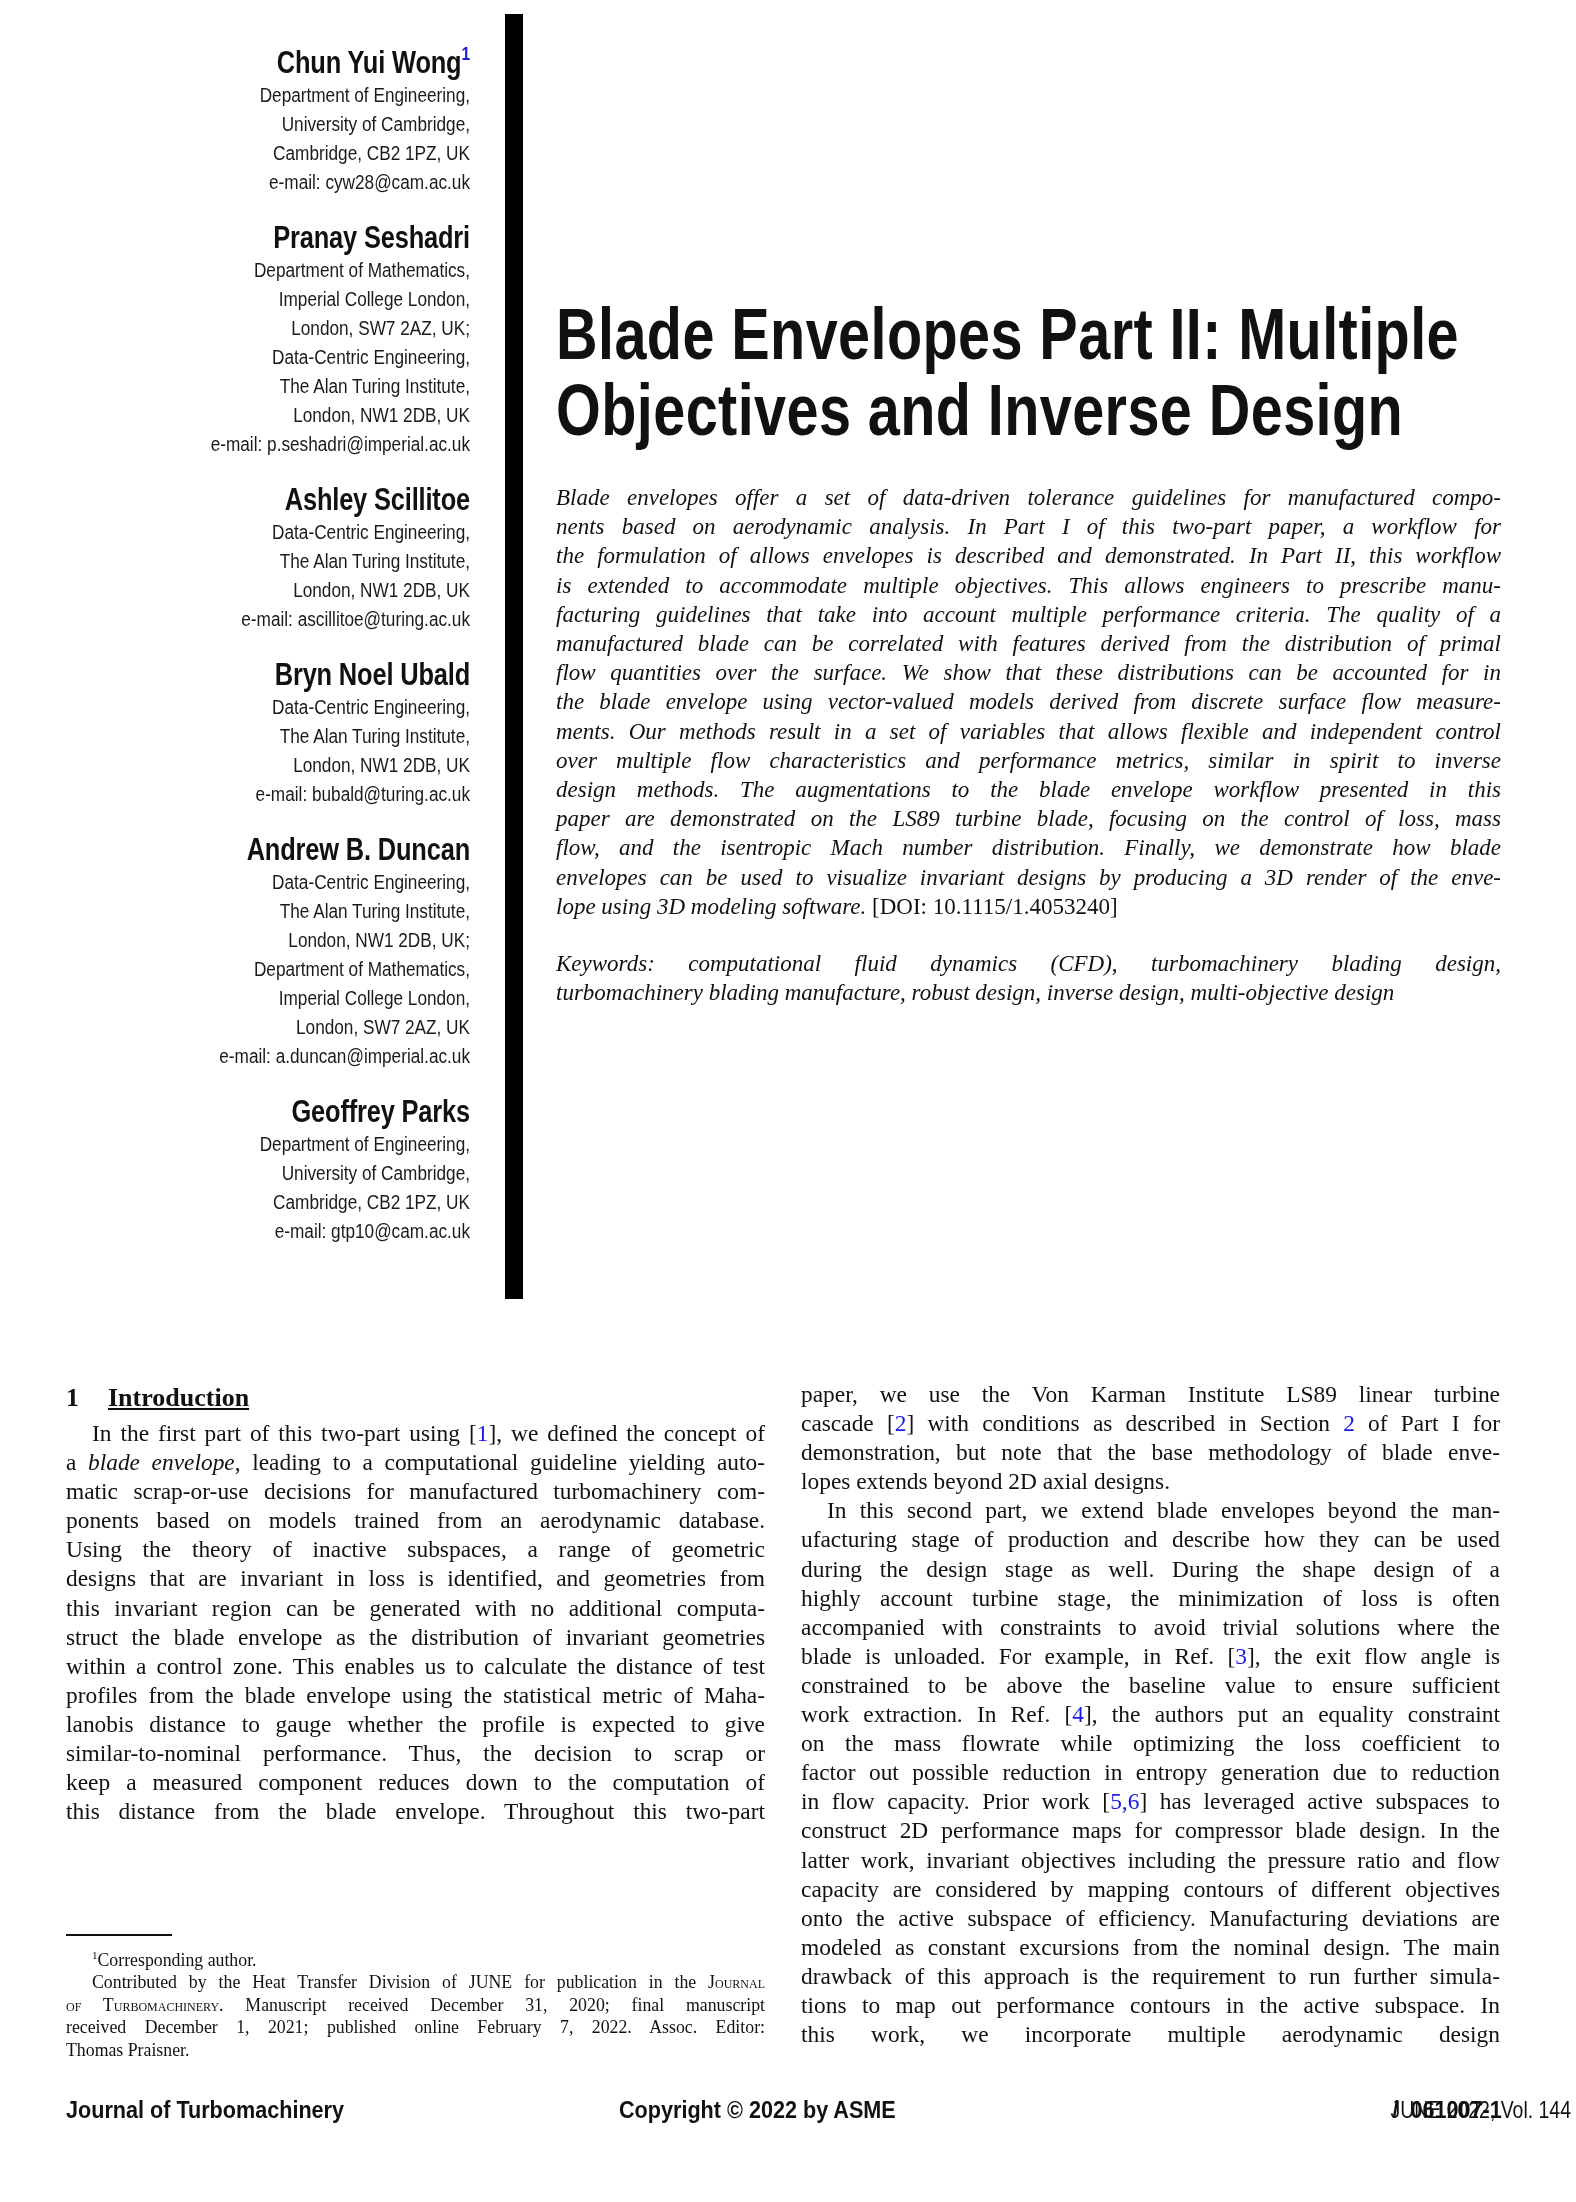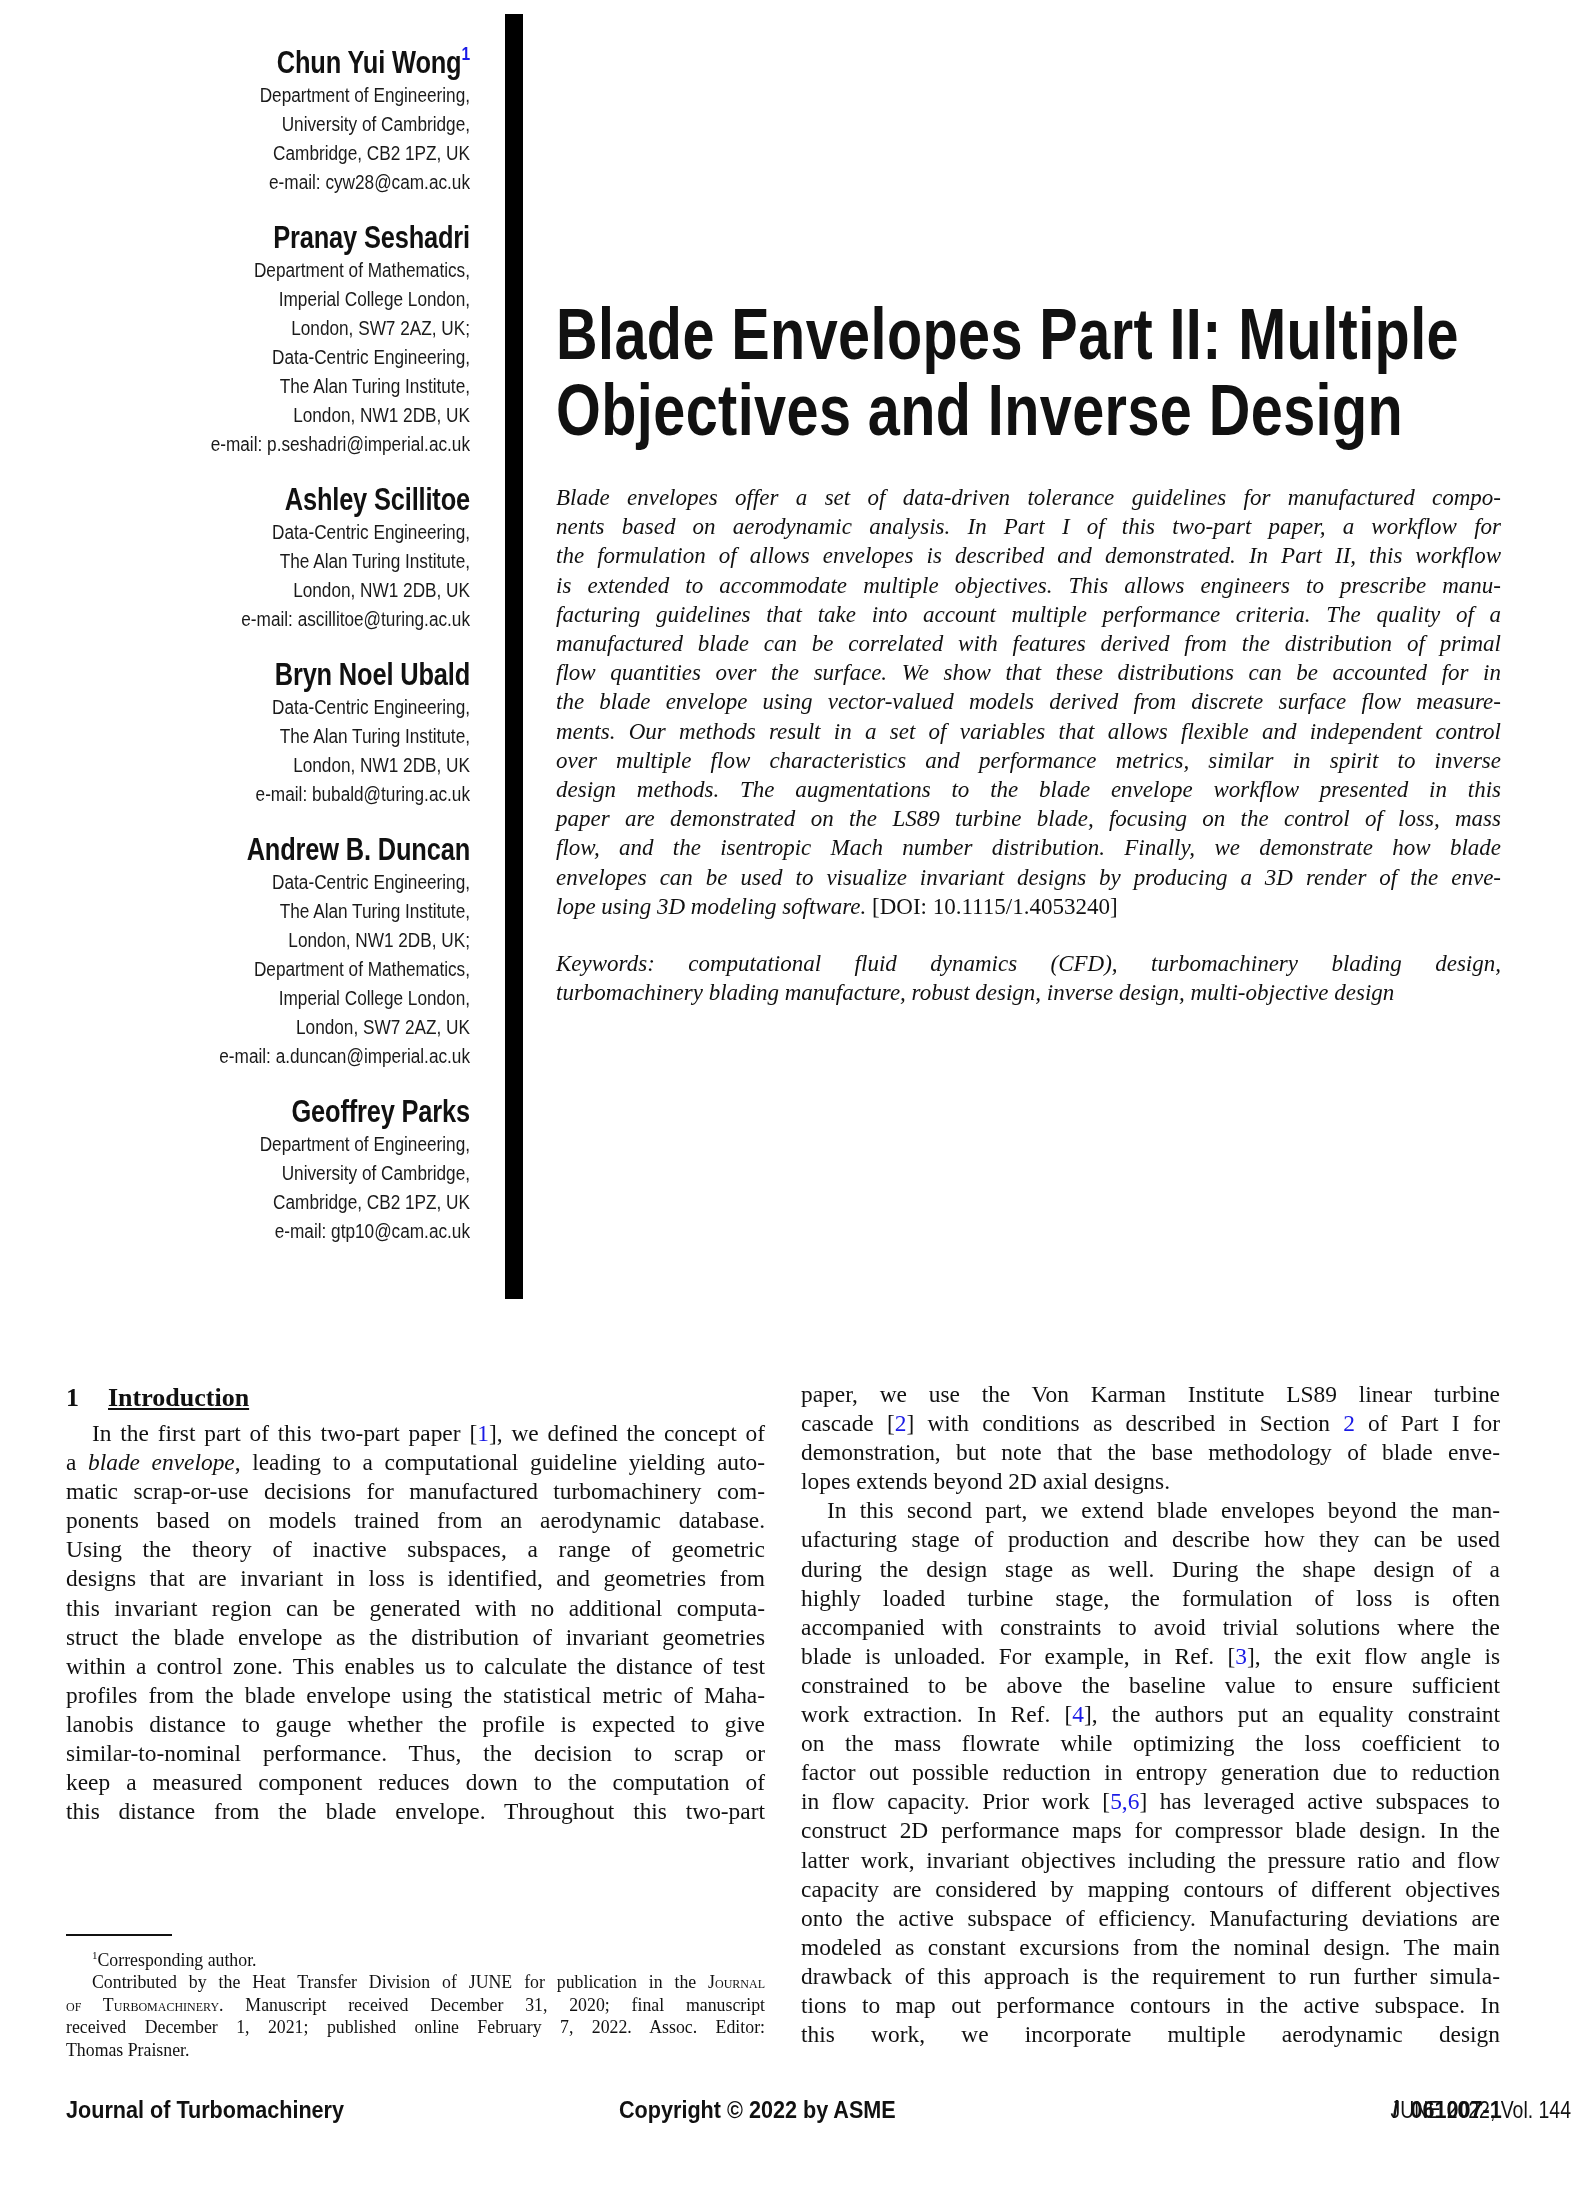--- a/index.html
+++ b/index.html
@@ -140,21 +140,21 @@
   <span class="abs-line last"><span>lope using 3D modeling software.</span> <span class="doi">[DOI: 10.1115/1.4053240]</span></span>
 </div>
 
 <div id="keywords">
   <span class="kw-line">Keywords: computational fluid dynamics (CFD), turbomachinery blading design,</span>
   <span class="kw-line last">turbomachinery blading manufacture, robust design, inverse design, multi-objective design</span>
 </div>
 
 <div id="col-left" class="col">
   <div class="sec-head"><span class="num">1</span><span>Introduction</span></div>
-  <span class="bl indent"><span>In the first part of this two-part paper [</span><span class="ref">1</span><span>], we defined the concept of</span></span>
+  <span class="bl indent"><span>In the first part of this two-part using [</span><span class="ref">1</span><span>], we defined the concept of</span></span>
   <span class="bl"><span>a </span><em>blade envelope</em><span>, leading to a computational guideline yielding auto-</span></span>
   <span class="bl">matic scrap-or-use decisions for manufactured turbomachinery com-</span>
   <span class="bl">ponents based on models trained from an aerodynamic database.</span>
   <span class="bl">Using the theory of inactive subspaces, a range of geometric</span>
   <span class="bl">designs that are invariant in loss is identified, and geometries from</span>
   <span class="bl">this invariant region can be generated with no additional computa-</span>
   <span class="bl">struct the blade envelope as the distribution of invariant geometries</span>
   <span class="bl">within a control zone. This enables us to calculate the distance of test</span>
   <span class="bl">profiles from the blade envelope using the statistical metric of Maha-</span>
   <span class="bl">lanobis distance to gauge whether the profile is expected to give</span>
@@ -164,21 +164,21 @@
 </div>
 
 <div id="col-right" class="col">
   <span class="bl">paper, we use the Von Karman Institute LS89 linear turbine</span>
   <span class="bl"><span>cascade [</span><span class="ref">2</span><span>] with conditions as described in Section </span><span class="ref">2</span><span> of Part I for</span></span>
   <span class="bl">demonstration, but note that the base methodology of blade enve-</span>
   <span class="bl last">lopes extends beyond 2D axial designs.</span>
   <span class="bl indent">In this second part, we extend blade envelopes beyond the man-</span>
   <span class="bl">ufacturing stage of production and describe how they can be used</span>
   <span class="bl">during the design stage as well. During the shape design of a</span>
-  <span class="bl">highly loaded turbine stage, the formulation of loss is often</span>
+  <span class="bl">highly account turbine stage, the minimization of loss is often</span>
   <span class="bl">accompanied with constraints to avoid trivial solutions where the</span>
   <span class="bl"><span>blade is unloaded. For example, in Ref. [</span><span class="ref">3</span><span>], the exit flow angle is</span></span>
   <span class="bl">constrained to be above the baseline value to ensure sufficient</span>
   <span class="bl"><span>work extraction. In Ref. [</span><span class="ref">4</span><span>], the authors put an equality constraint</span></span>
   <span class="bl">on the mass flowrate while optimizing the loss coefficient to</span>
   <span class="bl">factor out possible reduction in entropy generation due to reduction</span>
   <span class="bl"><span>in flow capacity. Prior work [</span><span class="ref">5</span><span class="ref">,</span><span class="ref">6</span><span>] has leveraged active subspaces to</span></span>
   <span class="bl">construct 2D performance maps for compressor blade design. In the</span>
   <span class="bl">latter work, invariant objectives including the pressure ratio and flow</span>
   <span class="bl">capacity are considered by mapping contours of different objectives</span>

